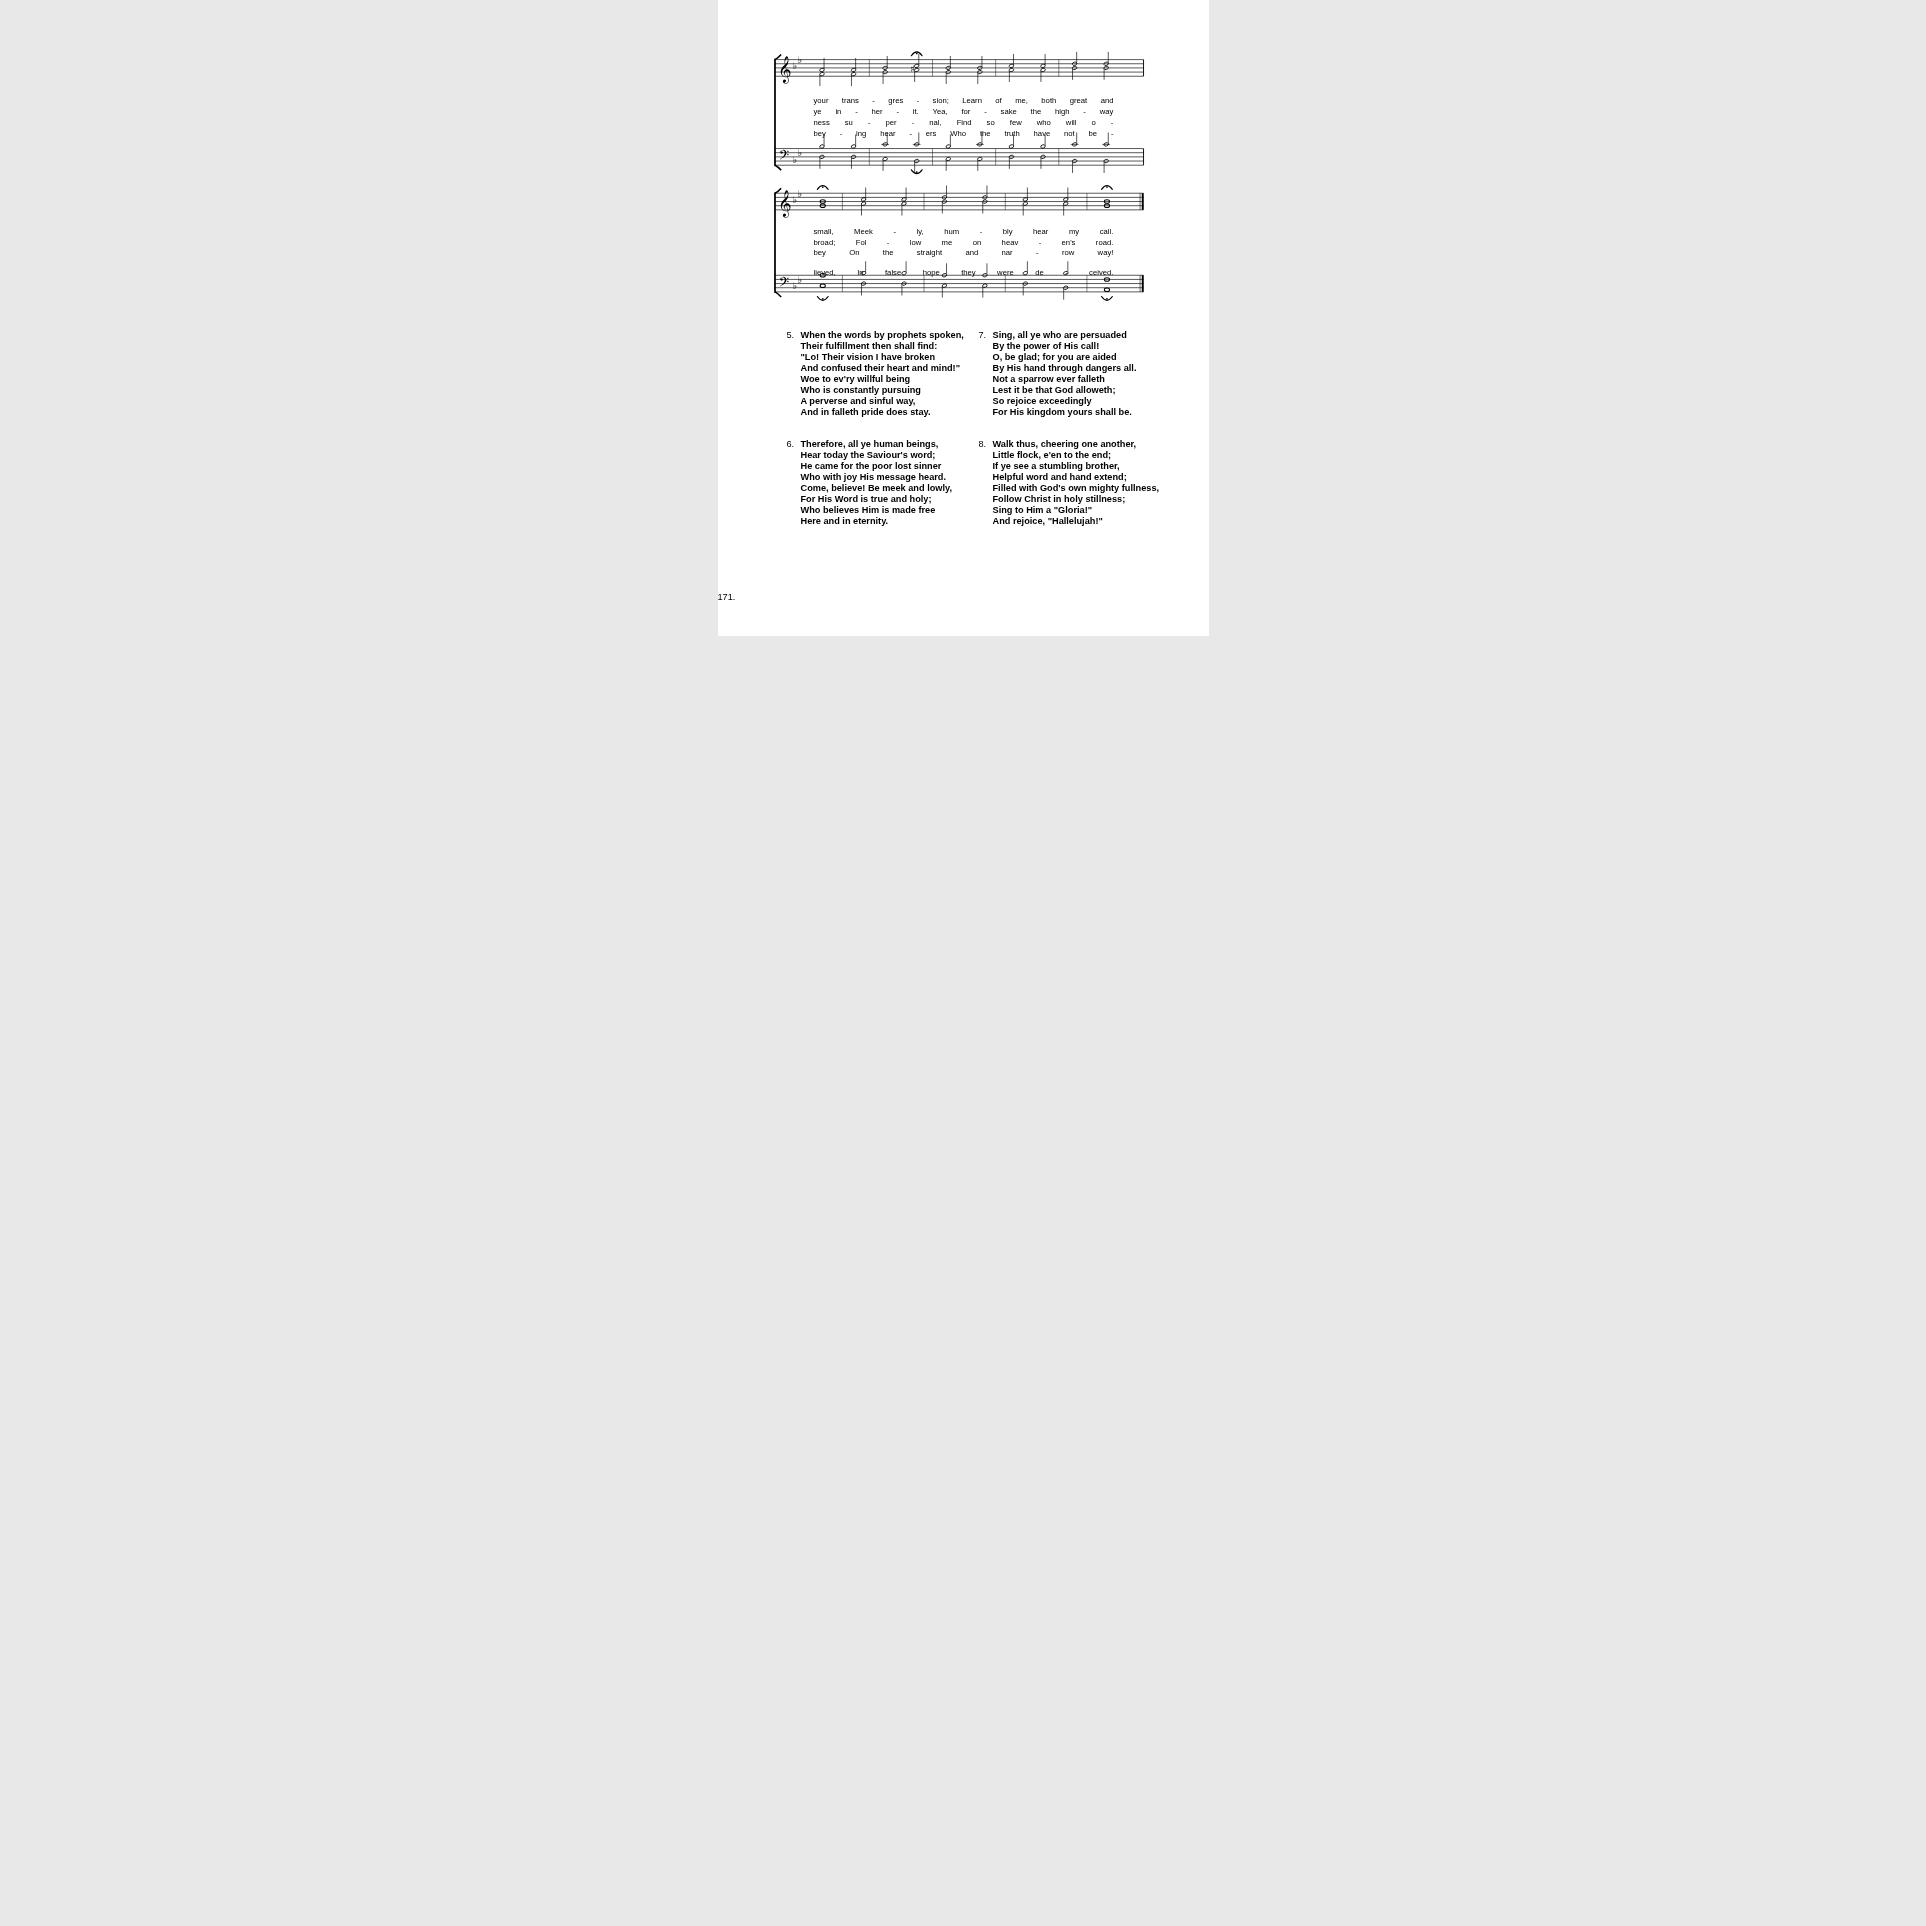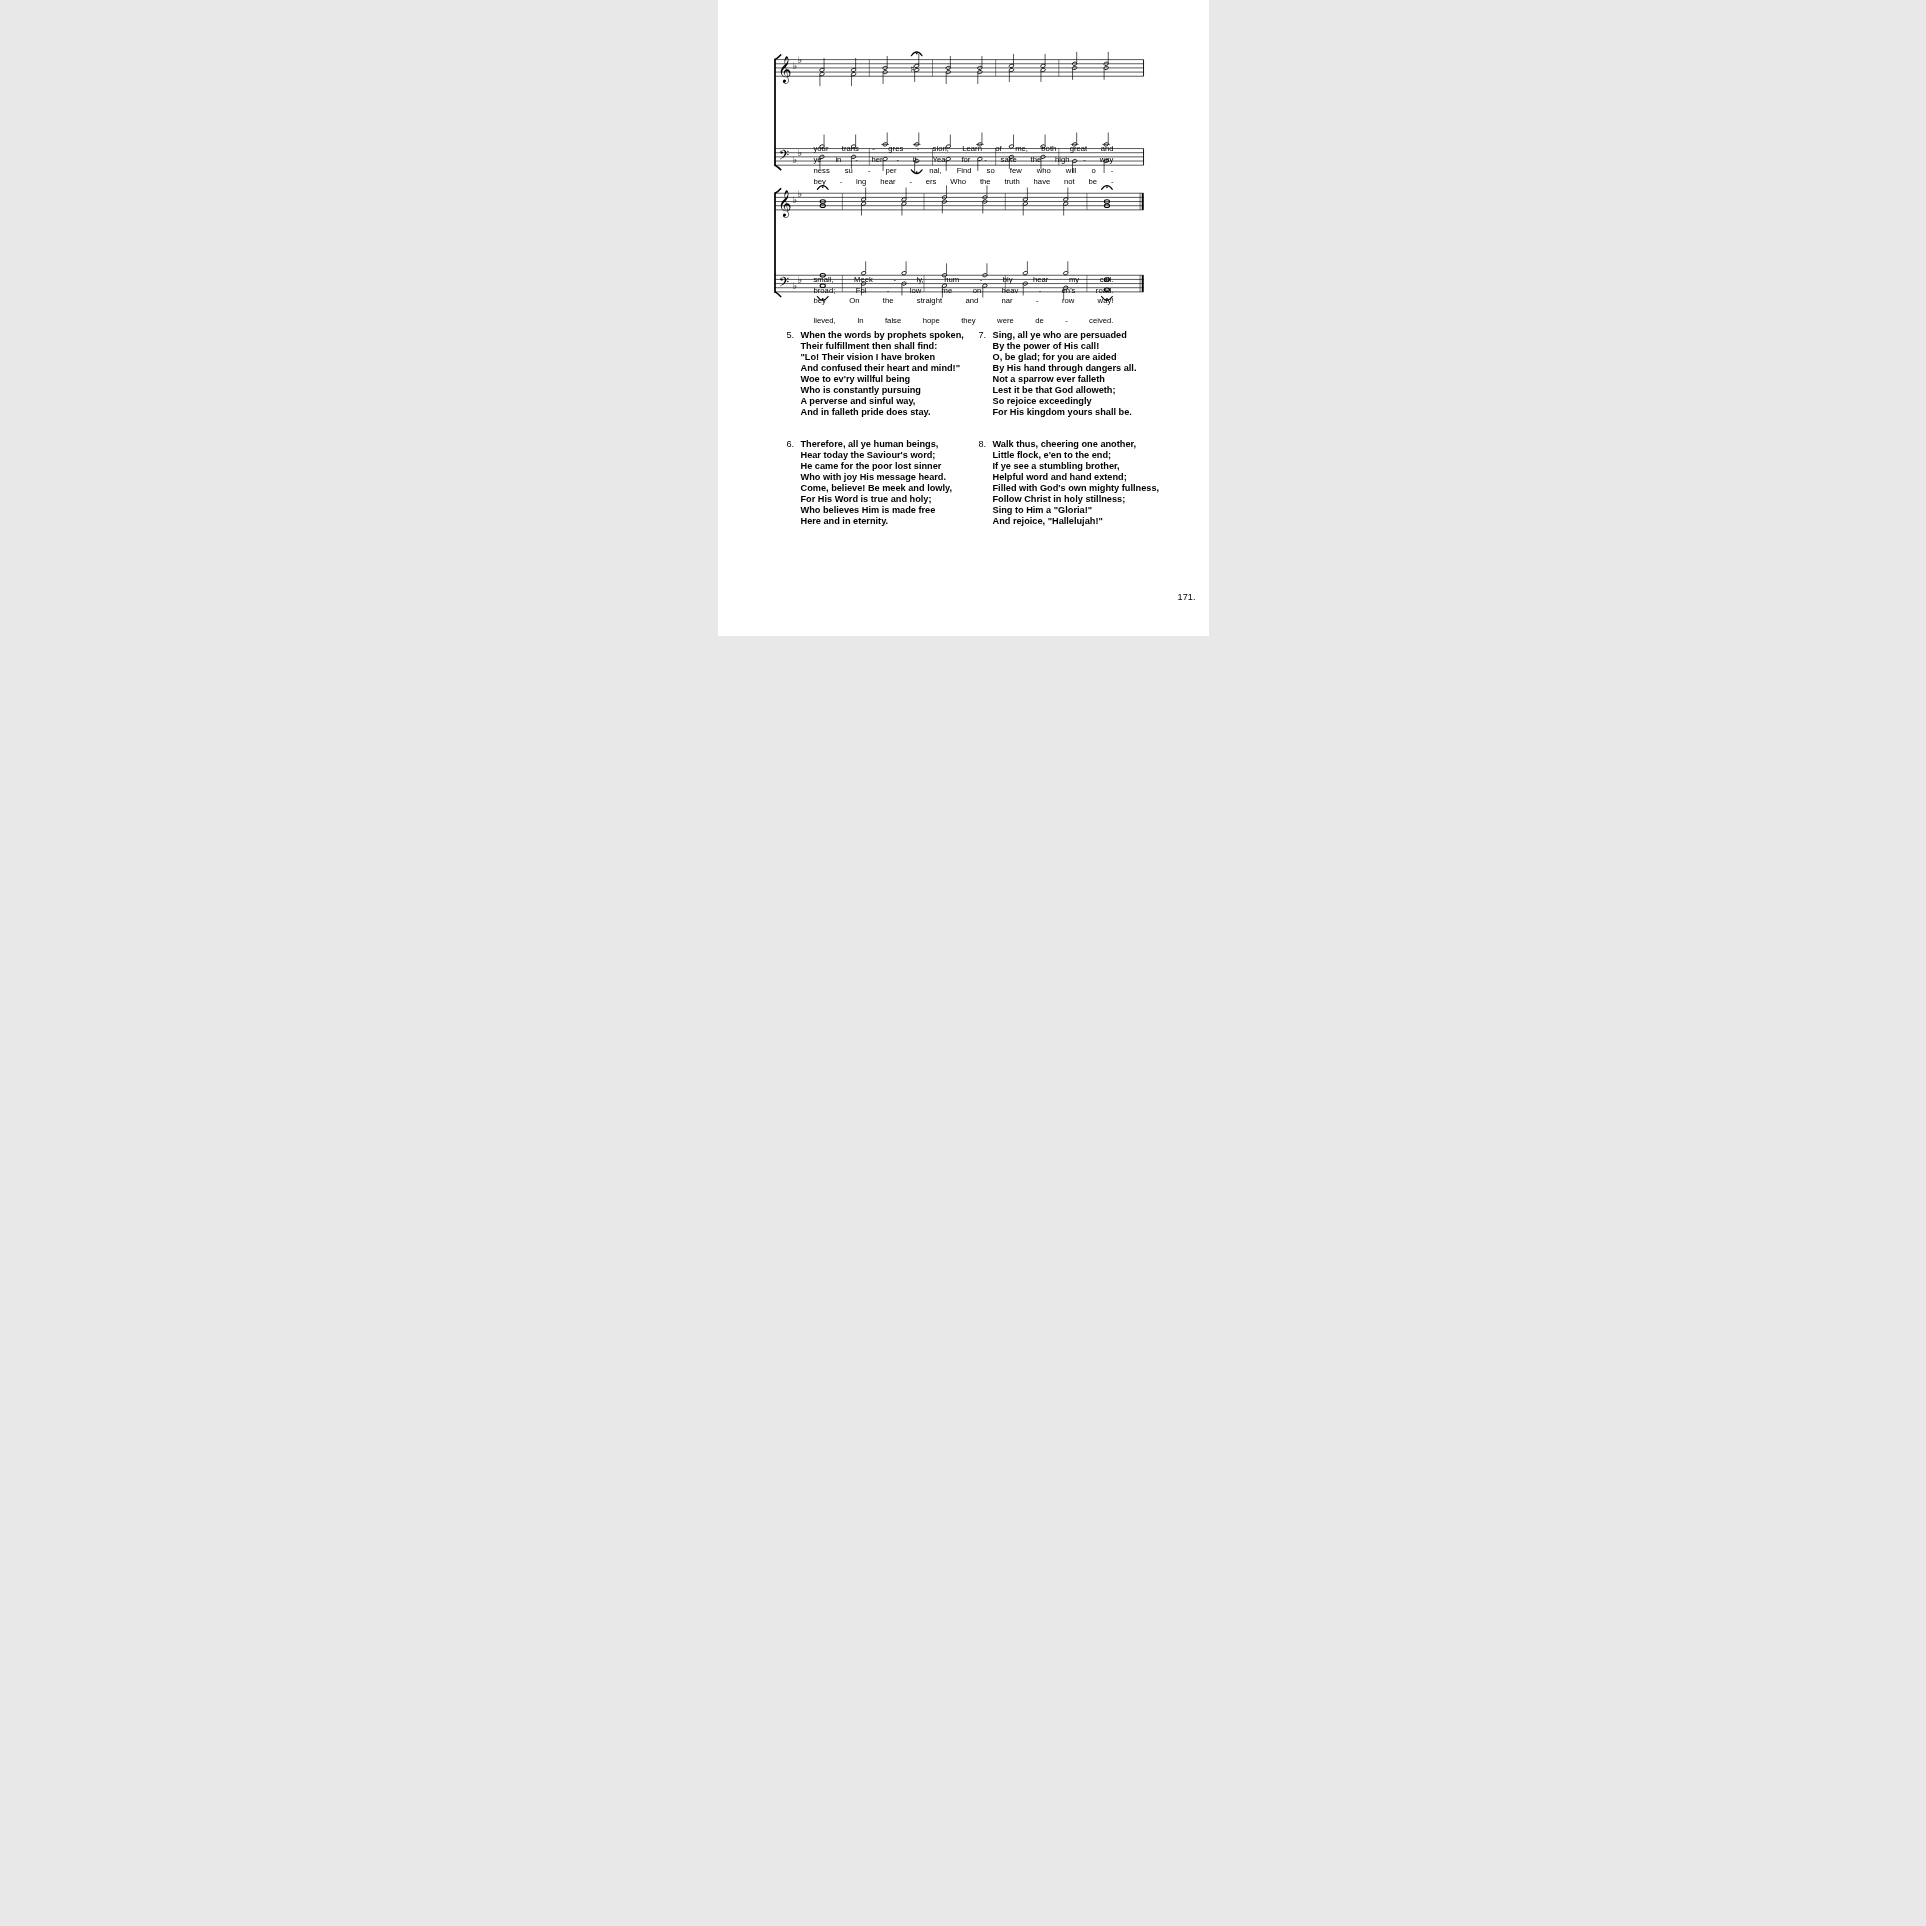--- a/index.html
+++ b/index.html
@@ -9,33 +9,33 @@
     margin:0 auto;
     background:#ffffff;
     color:#000;
     font-family:"Liberation Sans", sans-serif;
     overflow:hidden;
   }
   #music-svg{position:absolute;left:0;top:0;pointer-events:none;}
   .lyric-line{
     position:absolute;left:96px;width:300px;
     display:flex;justify-content:space-between;
-    font-size:7.7px;line-height:9.2px;white-space:pre;margin-top:48px;
+    font-size:7.7px;line-height:9.2px;white-space:pre;
   }
   .tok{white-space:pre;}
   .verse{
     position:absolute;display:flex;
     font-size:9.2px;line-height:11px;
   }
   .verse-num{width:14px;flex:none;}
   .verse-lines{flex:1;}
   .verse-line{display:block;white-space:pre;font-weight:bold;}
   .page-number{
     position:absolute;left:0;top:592px;width:478px;
-    text-align:right;font-size:9.2px;
+    text-align:left;font-size:9.2px;
   }
 </style>
 </head>
 <body>
 
 <div class="page">
 
   <svg id="music-svg" width="491" height="636" viewBox="0 0 1275 1650">
       <line x1="148" y1="154" x2="1105" y2="154" stroke="#000" stroke-width="1.7"></line>
       <line x1="148" y1="164.8" x2="1105" y2="164.8" stroke="#000" stroke-width="1.7"></line>

